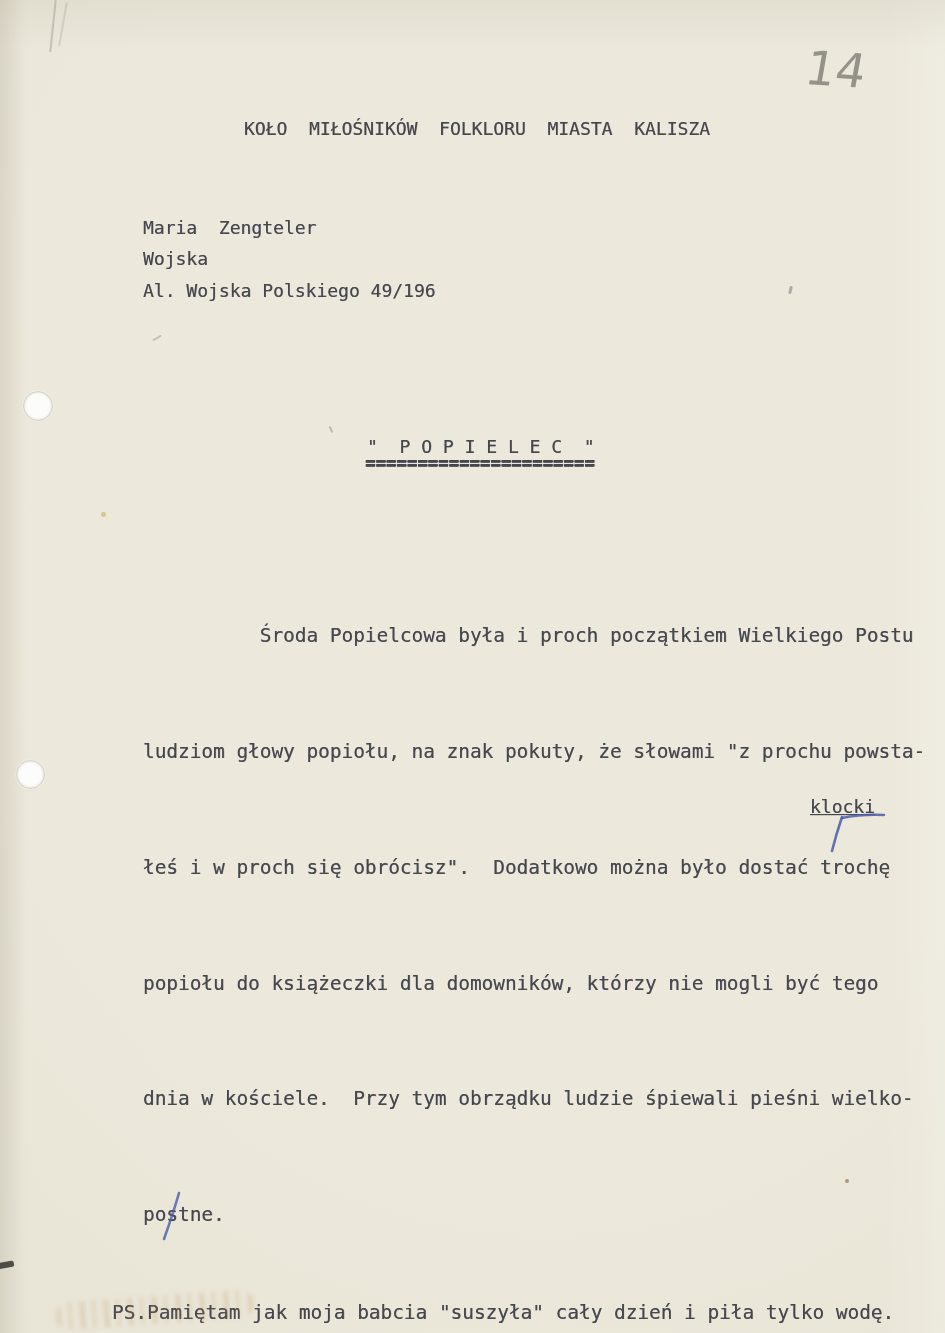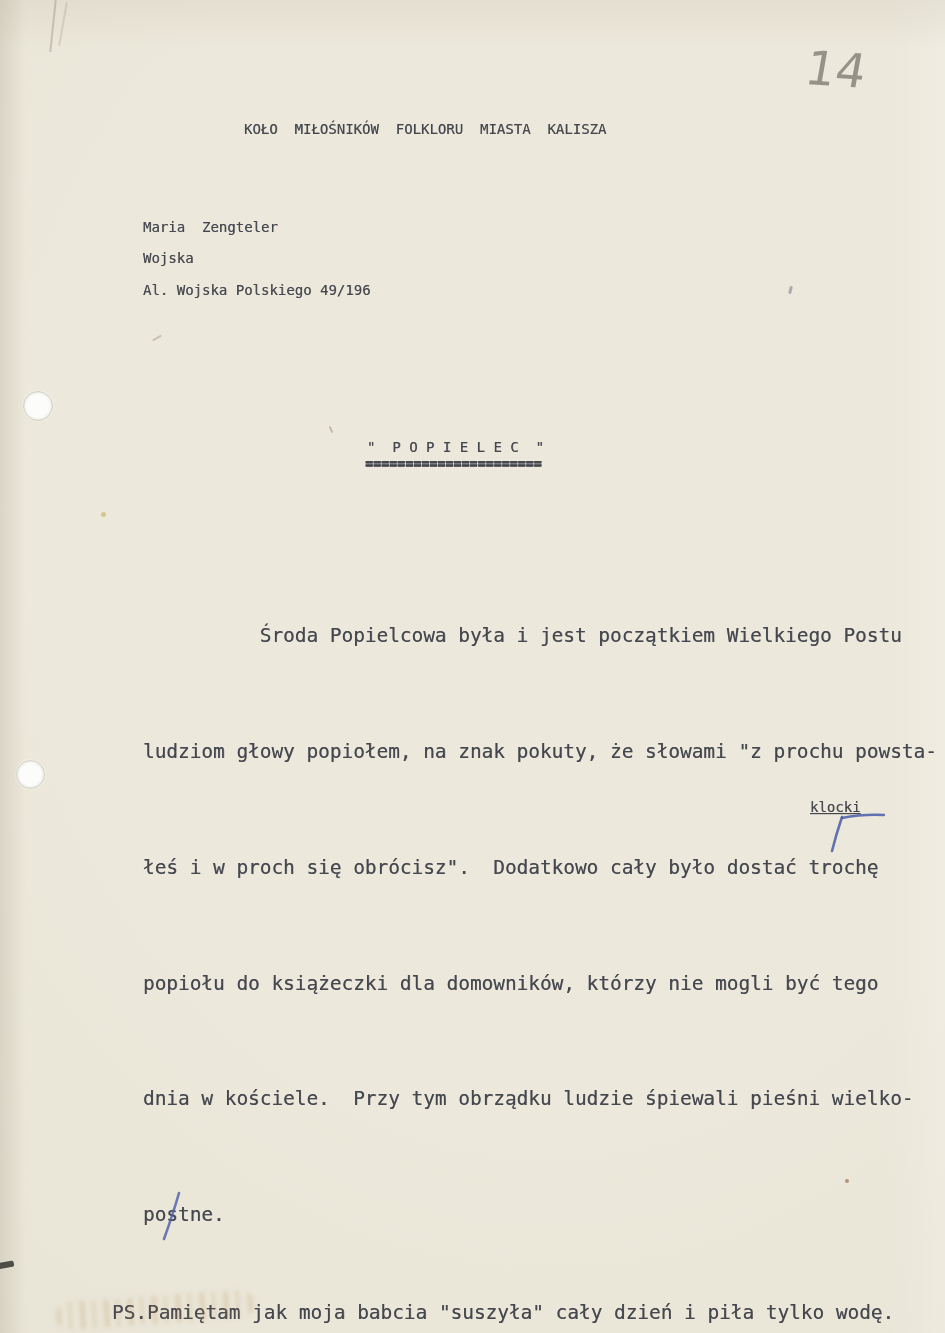--- a/index.html
+++ b/index.html
@@ -9,21 +9,21 @@
     background-image:
       linear-gradient(90deg, rgba(148,141,118,.20), rgba(148,141,118,0) 26px),
       linear-gradient(180deg, rgba(148,141,118,.10), rgba(0,0,0,0) 50px),
       linear-gradient(270deg, rgba(255,255,255,.18), rgba(255,255,255,0) 60px),
       radial-gradient(ellipse 130% 110% at 58% 38%, #ece8db 42%, #e5e1d1 100%);
     font-family:"DejaVu Sans Mono", monospace;
     color:#45474f;
   }
   .tw{
     position:absolute;white-space:pre;
-    font-size:14px;line-height:22px;
+    font-size:18px;line-height:22px;
     color:#45474f;
     text-shadow:0.35px 0.35px 0.45px rgba(58,60,70,.55);
   }
   .body-lines{
     position:absolute;left:143px;top:540px;
     font-size:19.4px;line-height:38.6px;white-space:pre;
     text-shadow:0.35px 0.35px 0.45px rgba(58,60,70,.55);
   }
   .ps-lines{
     position:absolute;left:112px;top:1240px;
@@ -75,23 +75,23 @@
   <div class="tw" style="left:244px;top:118px;">KOŁO  MIŁOŚNIKÓW  FOLKLORU  MIASTA  KALISZA</div>
 
   <div class="tw" style="left:143px;top:212px;line-height:31.4px;"><span>Maria  Zengteler</span>
 <span>Wojska</span>
 <span>Al. Wojska Polskiego 49/196</span></div>
 
   <div class="tw" style="left:367px;top:436px;">"  P O P I E L E C  "</div>
   <div class="tw title-underline" style="left:365px;top:452px;">======================</div>
 
   <div class="body-lines">
-    <div>          Środa Popielcowa była i jest początkiem Wielkiego Postu</div>
-    <div>ludziom głowy popiołem, na znak pokuty, że słowami "z prochu powsta-</div>
-    <div>łeś i w proch się obrócisz".  Dodatkowo cały było dostać trochę</div>
+    <div>          Środa Popielcowa była i proch początkiem Wielkiego Postu</div>
+    <div>ludziom głowy popiołu, na znak pokuty, że słowami "z prochu powsta-</div>
+    <div>łeś i w proch się obrócisz".  Dodatkowo można było dostać trochę</div>
     <div>popiołu do książeczki dla domowników, którzy nie mogli być tego</div>
     <div>dnia w kościele.  Przy tym obrządku ludzie śpiewali pieśni wielko-</div>
     <div>postne.</div>
     
     
     
     
     
     
     

